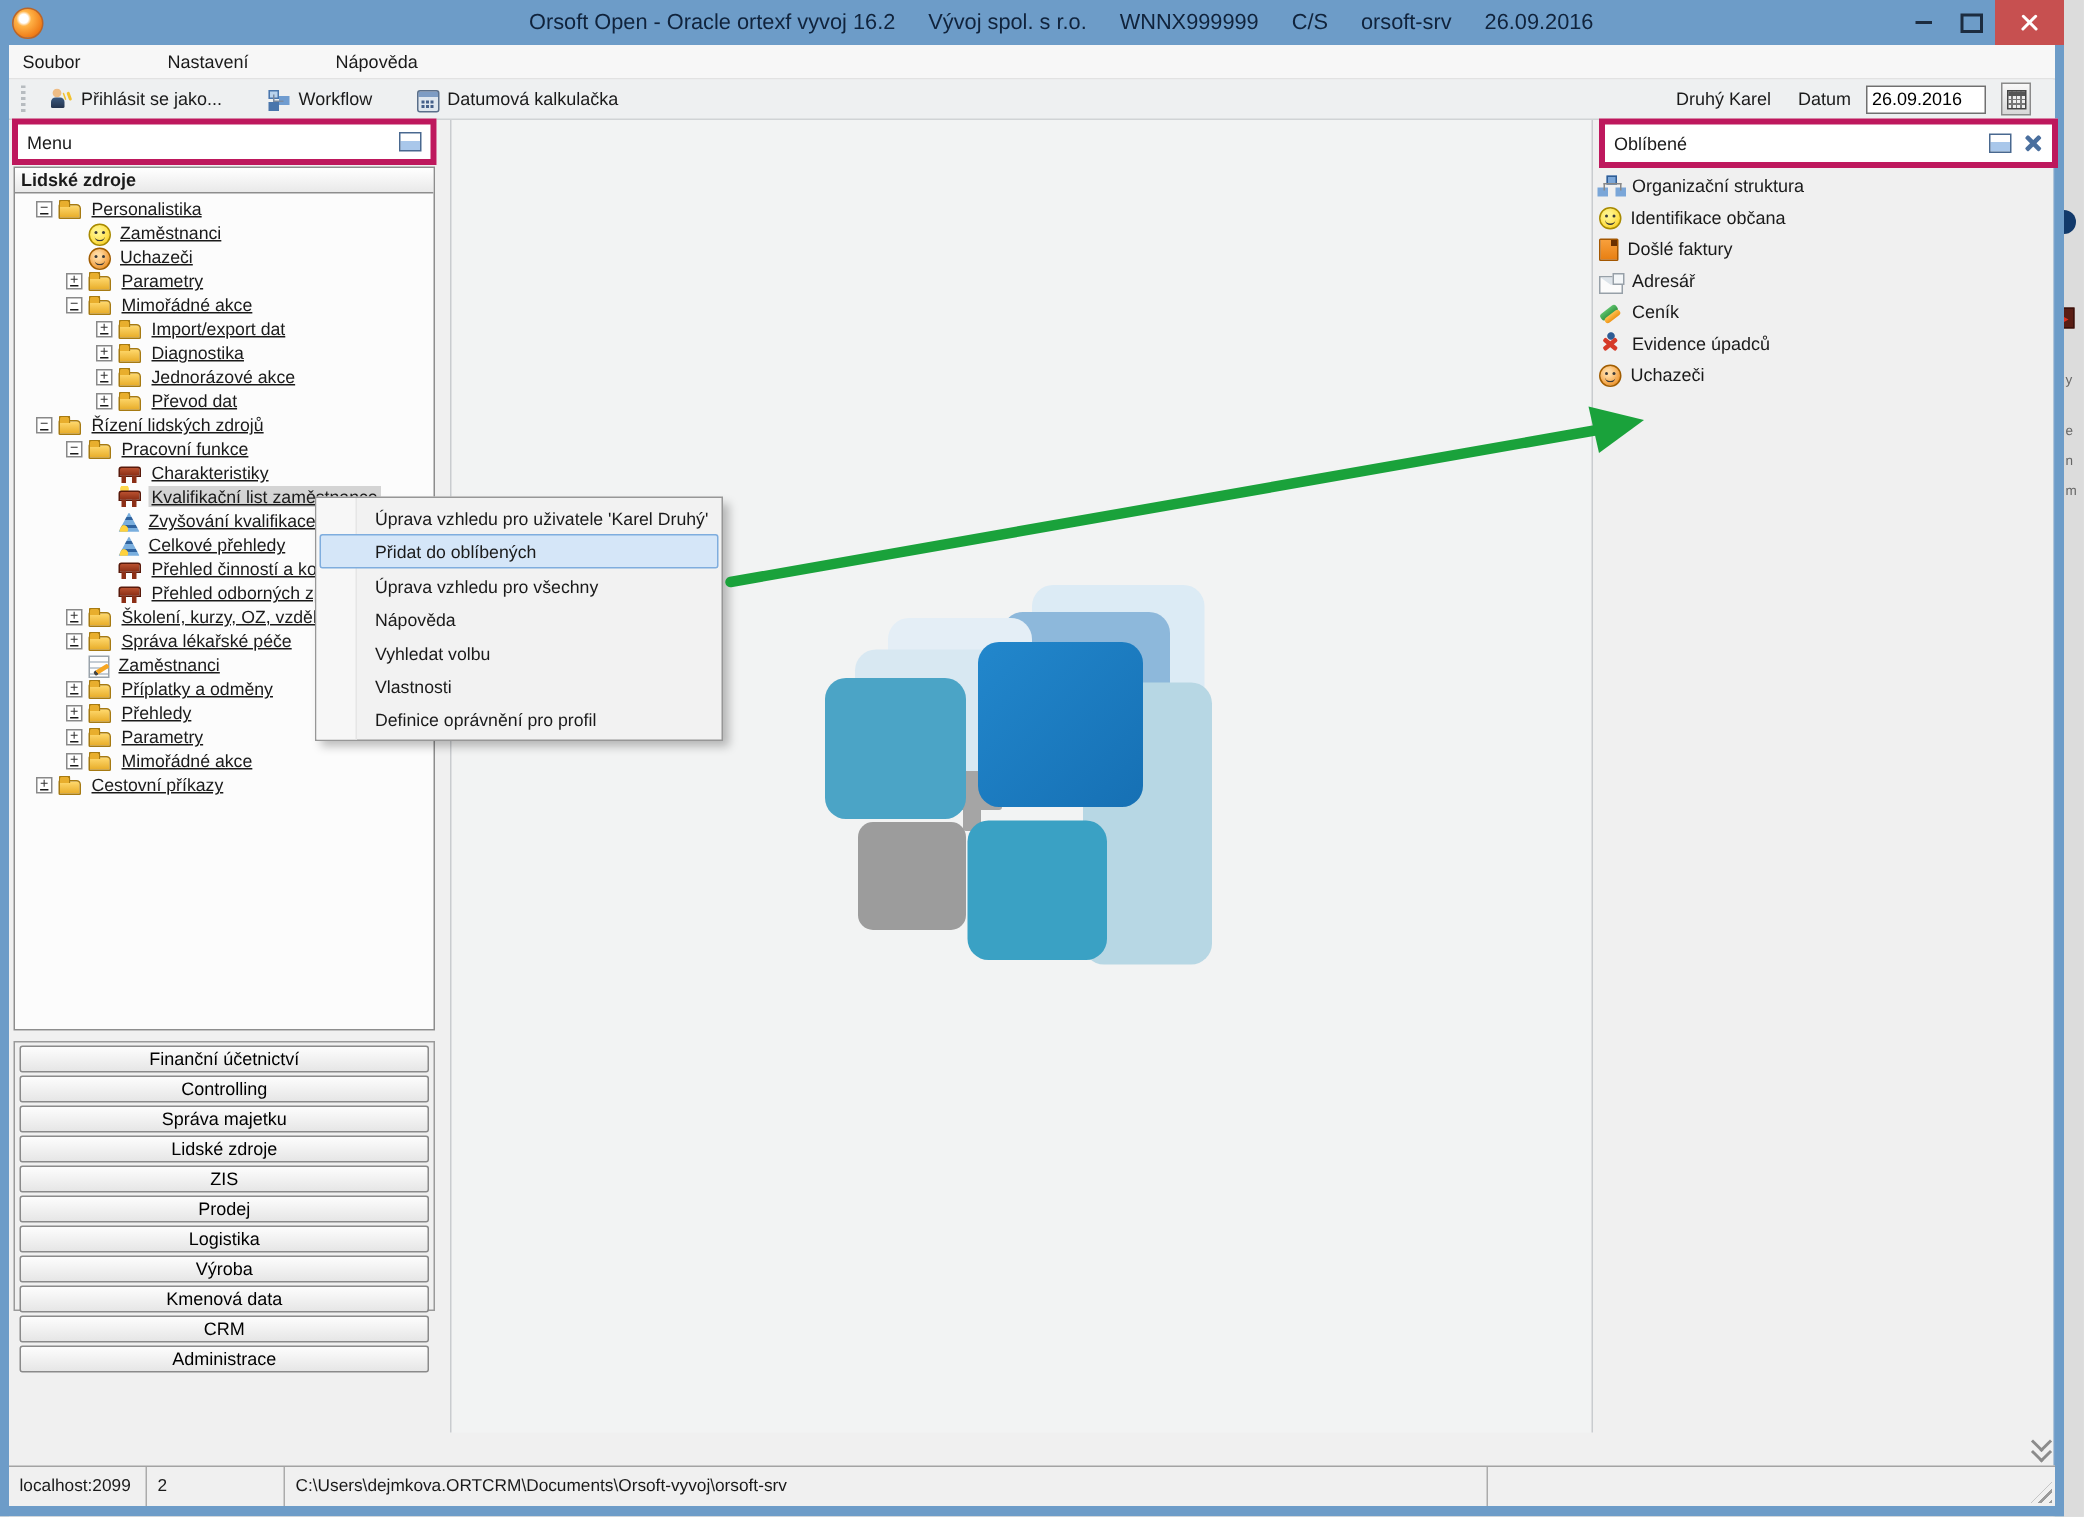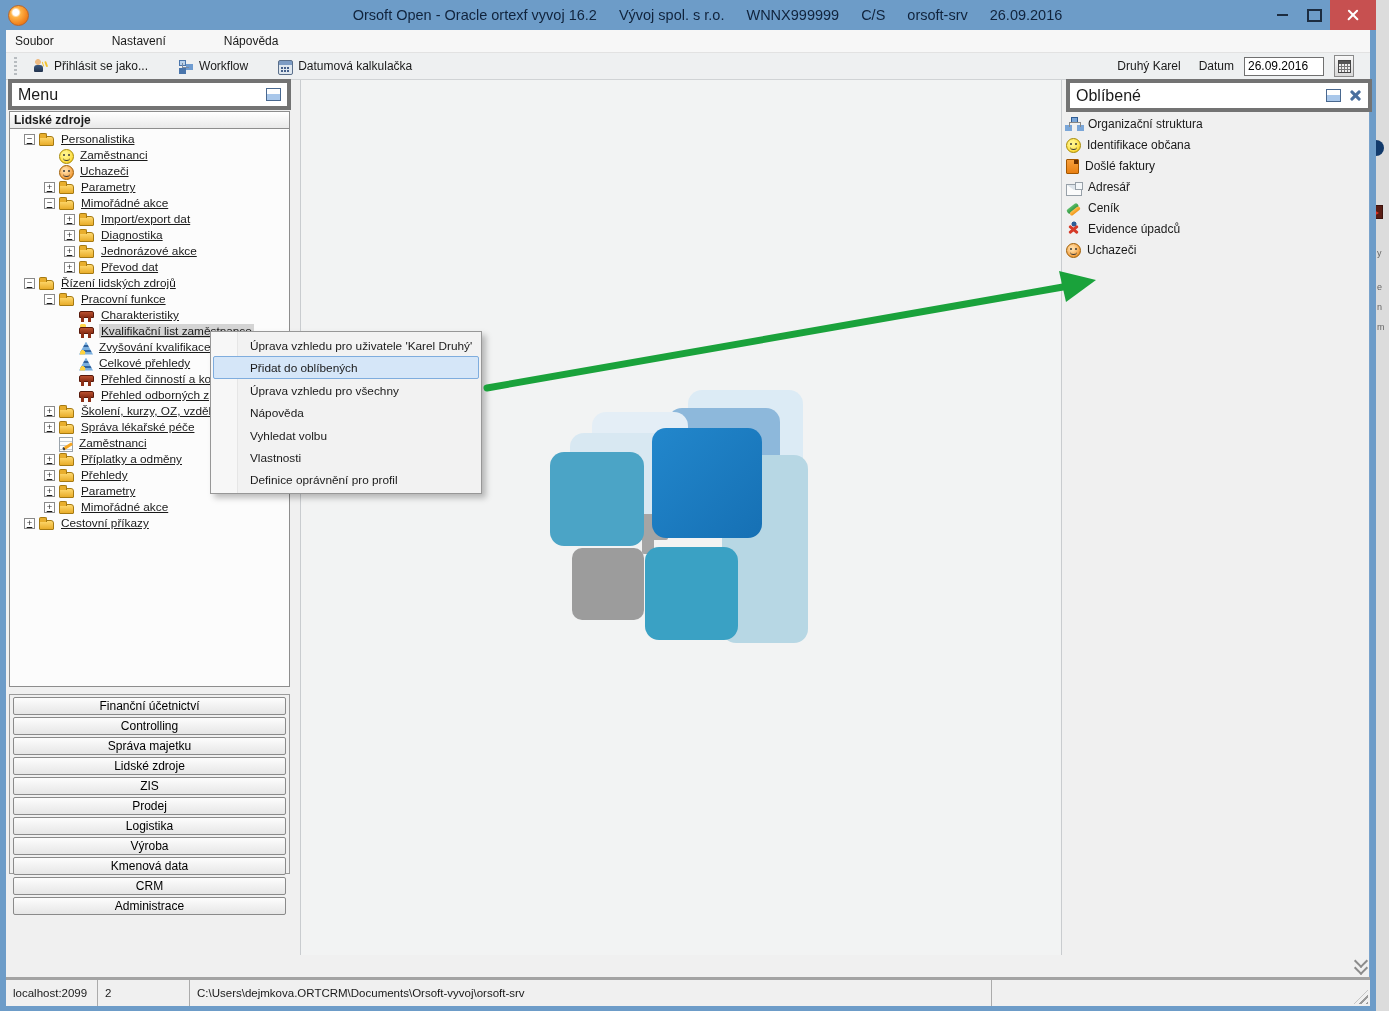--- a/index.html
+++ b/index.html
@@ -110,22 +110,22 @@
   [data-icon="workflow-icon"]::before{content:"";position:absolute;left:1px;top:1px;width:5px;height:4px;
       background:#b9d2ec;border:1px solid #4a76ac;box-shadow:7px 4px 0 #6f9cd0,0px 8px 0 #4a76ac;}
   [data-icon="workflow-icon"]::after{content:"";position:absolute;left:4px;top:4px;width:6px;height:4px;
       border:1px solid #7a8aa0;border-top:none;border-right:none;}
   [data-icon="date-calculator-icon"]{width:13px;height:13px;top:1px;border:1px solid #5a6f8a;border-radius:2px;
       background:linear-gradient(#7d9cc4 0 4px,#dfe7ef 4px),#dfe7ef;}
   [data-icon="date-calculator-icon"]::after{content:"";position:absolute;left:2px;top:6px;width:2px;height:2px;background:#45608a;
       box-shadow:3px 0 0 #45608a,6px 0 0 #45608a,0 3px 0 #45608a,3px 3px 0 #45608a,6px 3px 0 #45608a;}
 
   
-  .panel-header{position:absolute;background:#fff;border:4px solid #737373;display:flex;align-items:center;
-                font-size:16px;padding:0 6px;box-sizing:border-box;}
+  .panel-header{position:absolute;background:#fff;border:4px solid #be185d;display:flex;align-items:center;
+                font-size:12px;padding:0 6px;box-sizing:border-box;}
   .ph-menu{left:8px;top:79px;width:283px;height:31px;}
   .ph-fav{left:1066px;top:79px;width:306px;height:33px;align-items:center;}
   .ph-label{flex:1;}
   .panelmin{width:13px;height:11px;border:1px solid #49688f;flex:none;
             background:linear-gradient(#fefefe 0 5px,#a9c7ea 5px);}
   .panelx{position:relative;width:13px;height:13px;margin-left:8px;flex:none;}
   .panelx::before,.panelx::after{content:"";position:absolute;left:0px;top:5px;width:13px;height:3px;background:#4a6f9e;border-radius:1px;}
   .panelx::before{transform:rotate(45deg);} .panelx::after{transform:rotate(-45deg);}
 
   .tree-panel{position:absolute;left:9px;top:111px;width:281px;height:576px;background:#fcfcfc;
@@ -171,21 +171,21 @@
 
   
   .arrow-overlay{position:absolute;left:0;top:0;width:1389px;height:1011px;pointer-events:none;z-index:40;}
 
   
   .collapse-chevrons{position:absolute;left:1350px;top:957px;width:22px;height:18px;display:flex;
                      flex-direction:column;align-items:center;justify-content:center;gap:1px;}
   .chev{width:8px;height:8px;border-right:2.4px solid #8b8b8b;border-bottom:2.4px solid #8b8b8b;
         transform:rotate(45deg);margin-top:-4px;}
   .statusbar{position:absolute;left:6px;top:977px;width:1364px;height:26px;background:#f0f0f0;
-             border-top:3px solid #a3a3a3;display:flex;align-items:stretch;font-size:11.5px;}
+             border-top:1px solid #a3a3a3;display:flex;align-items:stretch;font-size:11.5px;}
   .scell{border-right:1px solid #ababab;display:flex;align-items:center;padding:0 7px;white-space:nowrap;overflow:hidden;box-sizing:border-box;}
   .sc1{width:92px;} .sc2{width:92px;} .sc3{width:802px;} .sc4{flex:1;border-right:none;}
   .resizegrip{width:14px;height:14px;align-self:flex-end;margin:0 2px 2px 0;
       background:repeating-linear-gradient(135deg,transparent 0 3px,#9a9a9a 3px 5px);
       clip-path:polygon(100% 0,100% 100%,0 100%);}
 </style>
 </head>
 <body>
 
 <div class="stage">

